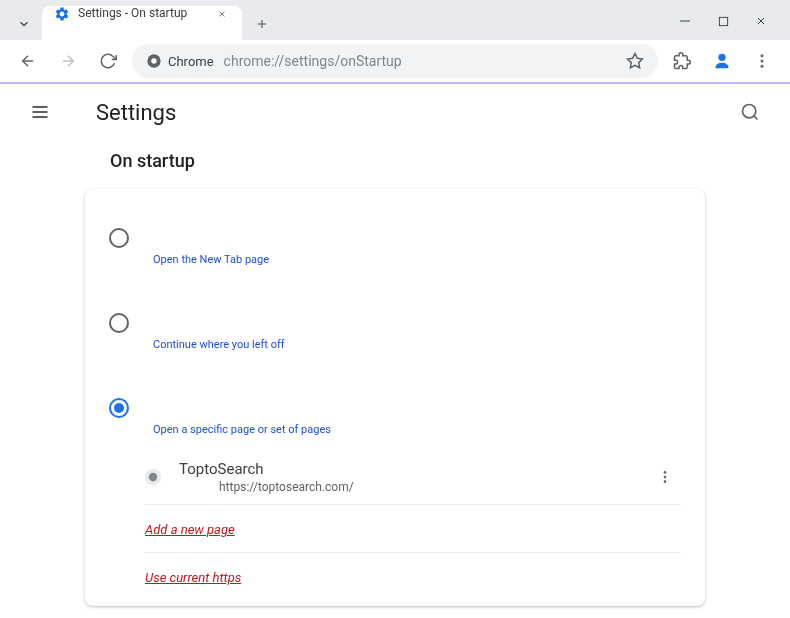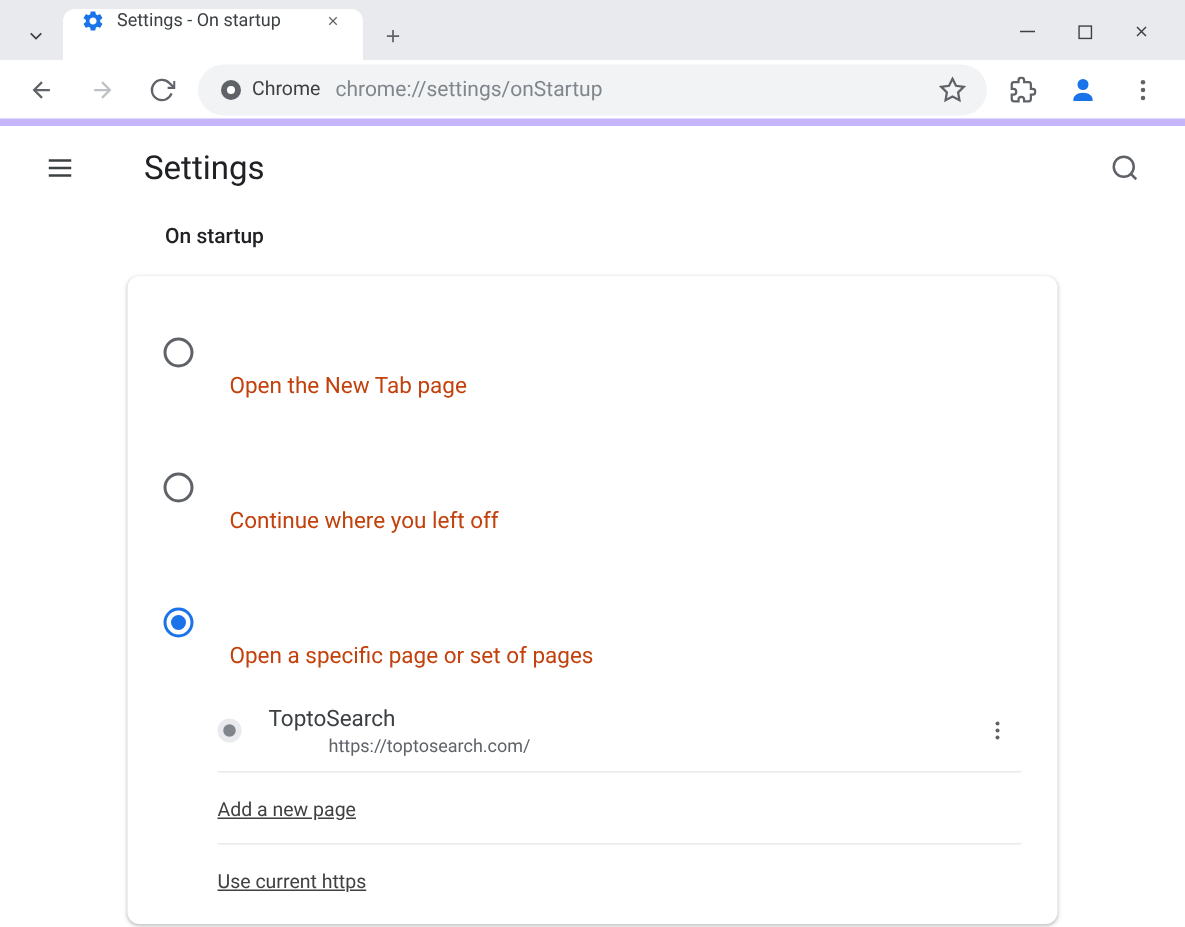--- a/index.html
+++ b/index.html
@@ -11,56 +11,56 @@
     .tab { background: #fff; height: 34px; border-radius: 8px 8px 0 0; display: flex; align-items: flex-start; padding: 0 12px; min-width: 200px; gap: 8px; }
     .tab-favicon { width: 16px; height: 16px; color: #1a73e8; }
     .tab-title { font-size: 12px; color: #3c4043; flex: 1; }
     .tab-close { width: 16px; height: 16px; display: flex; align-items: center; justify-content: center; cursor: pointer; color: #5f6368; }
     .new-tab { width: 28px; height: 28px; display: flex; align-items: center; justify-content: center; margin-left: 6px; margin-bottom: 2px; cursor: pointer; border-radius: 4px; color: #5f6368; }
     .titlebar-spacer { flex: 1; }
     .window-controls { display: flex; gap: 0; margin-bottom: 4px; }
     .window-btn { width: 38px; height: 30px; display: flex; align-items: center; justify-content: center; cursor: pointer; color: #3c4043; }
     
     
-    .toolbar { height: 44px; background: #fff; display: flex; align-items: center; padding: 0 12px; gap: 8px; border-bottom: 5px solid #c4b5fd; }
+    .toolbar { height: 44px; background: #fff; display: flex; align-items: center; padding: 0 12px; gap: 8px; border-bottom: 2px solid #c4b5fd; }
     .nav-btn { width: 32px; height: 32px; display: flex; align-items: center; justify-content: center; cursor: pointer; color: #5f6368; border-radius: 50%; }
     .nav-btn.disabled { color: #bdc1c6; cursor: default; }
     .address-bar { flex: 1; height: 34px; background: #f1f3f4; border-radius: 17px; display: flex; align-items: center; padding: 0 14px; gap: 10px; }
     .chrome-badge { display: flex; align-items: center; gap: 6px; font-size: 13px; color: #3c4043; }
     .chrome-logo { width: 16px; height: 16px; }
     .url-text { font-size: 14px; color: #80868b; flex: 1; }
     .toolbar-icon { width: 32px; height: 32px; display: flex; align-items: center; justify-content: center; cursor: pointer; color: #5f6368; border-radius: 50%; }
     
     
     .settings-header { height: 56px; display: flex; align-items: center; padding: 0 20px; gap: 32px; }
     .menu-btn { width: 40px; height: 40px; display: flex; align-items: center; justify-content: center; cursor: pointer; color: #3c4043; }
     .settings-title { font-size: 22px; color: #202124; margin-left: 4px; flex: 1; }
     .search-btn { width: 40px; height: 40px; display: flex; align-items: center; justify-content: center; cursor: pointer; color: #5f6368; }
     
     
     .content { padding: 10px 20px; }
-    .section-label { font-size: 14px; color: #202124; margin-left: 90px; margin-bottom: 18px; font-weight: 500; }
+    .section-label { font-size: 18px; color: #202124; margin-left: 90px; margin-bottom: 18px; font-weight: 500; }
     .card { max-width: 620px; margin: 0 auto; background: #fff; border-radius: 8px; box-shadow: 0 1px 2px rgba(60,64,67,0.2), 0 1px 3px 1px rgba(60,64,67,0.1); padding: 6px 0; }
     
     .radio-row { display: flex; align-items: center; padding: 14px 24px; gap: 24px; cursor: pointer; }
     .radio { width: 20px; height: 20px; border: 2px solid #5f6368; border-radius: 50%; position: relative; flex-shrink: 0; }
     .radio.selected { border-color: #1a73e8; }
     .radio.selected::after { content: ''; position: absolute; top: 3px; left: 3px; width: 10px; height: 10px; background: #1a73e8; border-radius: 50%; }
-    .radio-label { font-size: 15px; color: #c2410c; margin-top: 44px; }
+    .radio-label { font-size: 11px; color: #1d4ed8; margin-top: 44px; }
     
     .page-row { display: flex; align-items: center; padding: 10px 24px 10px 60px; gap: 18px; }
     .page-favicon { width: 16px; height: 16px; border-radius: 50%; background: #e8eaed; display: flex; align-items: center; justify-content: center; flex-shrink: 0; }
     .page-info { flex: 1; }
     .page-name { font-size: 15px; color: #3c4043; }
     .page-url { font-size: 12px; color: #5f6368; margin-top: 2px; margin-left: 40px; }
     .page-more { width: 32px; height: 32px; display: flex; align-items: center; justify-content: center; cursor: pointer; color: #5f6368; }
     
     .divider { height: 1px; background: #e8eaed; margin: 0 24px 0 60px; }
     .link-row { padding: 14px 24px 14px 60px; }
-    .link { color: #404040; font-size: 13px; text-decoration: underline; cursor: pointer; }
+    .link { color: #b91c1c; font-size: 13px; text-decoration: underline; cursor: pointer; font-style: italic; }
     
     
     .watermark { position: absolute; top: 50%; left: 50%; transform: translate(-50%, -50%); pointer-events: none; opacity: 0.08; z-index: 0; }
     .watermark-text1 { font-size: 140px; font-weight: 700; font-style: italic; color: #444; letter-spacing: -5px; }
     .watermark-text2 { font-size: 90px; font-weight: 700; font-style: italic; color: #ff6600; letter-spacing: 2px; margin-top: -20px; }
     .main-layer { position: relative; z-index: 1; }
   </style>
 </head>
 <body>
 

